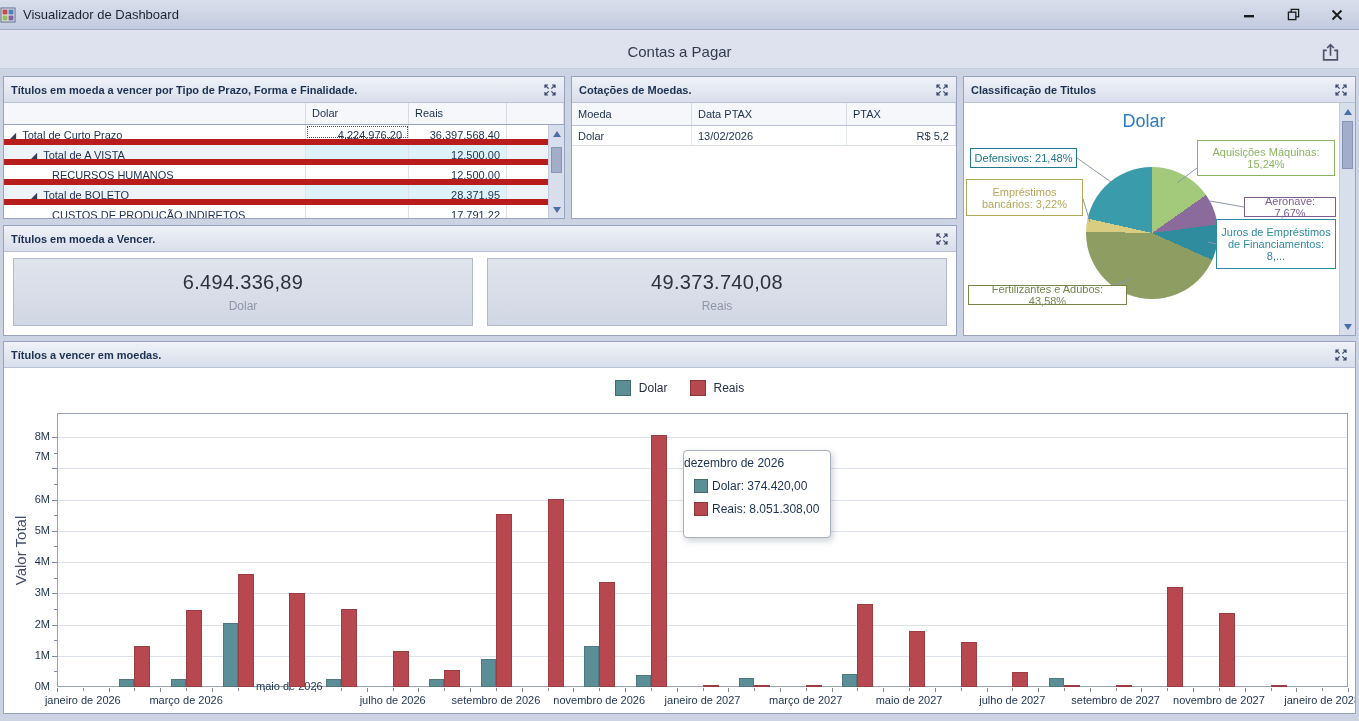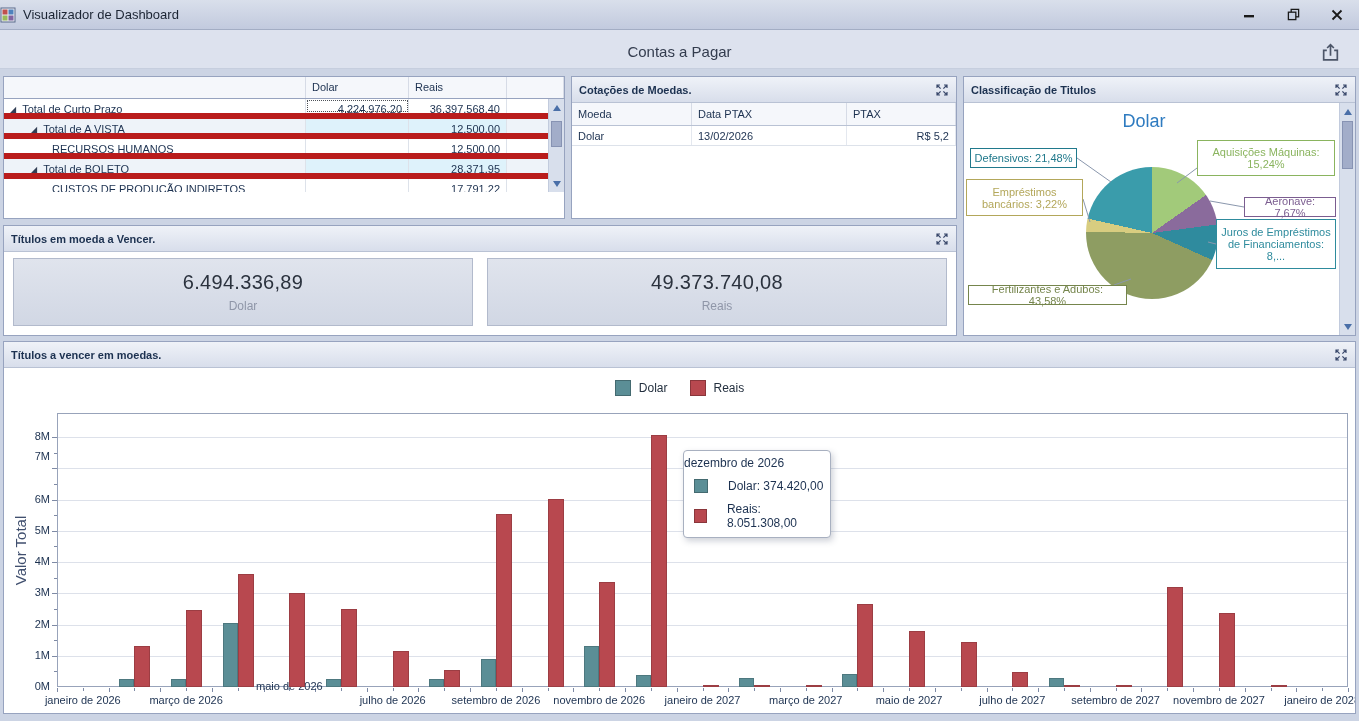--- a/index.html
+++ b/index.html
@@ -85,21 +85,21 @@
   .gridline{position:absolute;height:1px;background:#dde1ea}
   .ylab{position:absolute;width:44px;text-align:right;font-size:11px;color:#1c3150}
   .xlab{position:absolute;width:110px;text-align:center;font-size:11px;color:#1c3150;white-space:nowrap}
   .ytick{position:absolute;height:1px;background:#7e8aa5}
   .xtick{position:absolute;width:1px;background:#7e8aa5}
   .bar{position:absolute;box-shadow:inset 0 0 0 1px rgba(0,0,0,.15)}
   .ylabel-rot{position:absolute;left:-44px;top:174px;width:120px;text-align:center;font-size:15px;color:#41506f;transform:rotate(-90deg)}
   .tooltip{position:absolute;left:679px;top:82px;width:148px;height:88px;background:#fff;border:1px solid #a8b0c0;
     border-radius:4px;box-shadow:2px 3px 6px rgba(60,70,100,.25);z-index:5;font-size:12px;color:#1c3150}
   .tooltip .tt-title{text-align:left;margin-top:5px}
-  .tooltip .tt-line{display:flex;align-items:center;gap:20px;margin:9px 4px 0 10px}
+  .tooltip .tt-line{display:flex;align-items:center;gap:4px;margin:9px 4px 0 10px}
   .tt-swatch{width:14px;height:14px;display:inline-block;box-shadow:inset 0 0 0 1px rgba(0,0,0,.25)}
 </style>
 </head>
 <body>
 
 <div id="screen">
 
   <div class="titlebar">
     <svg width="16" height="16" viewBox="0 0 16 16">
       <rect x="1" y="1" width="14" height="14" fill="#e8eaf0" stroke="#5b6b8c"></rect>
@@ -132,20 +132,31 @@
   <div class="subheader"></div>
   <div class="page-title">Contas a Pagar</div>
   <div class="export-btn">
     <svg width="21" height="21" viewBox="0 0 20 20">
       <path d="M6.5 8 H3.5 V17 H16.5 V8 H13.5" fill="none" stroke="#4c5568" stroke-width="1.6"></path>
       <path d="M10 13 V3 M6.8 5.7 L10 2.5 L13.2 5.7" fill="none" stroke="#4c5568" stroke-width="1.6"></path>
     </svg>
   </div>
 
   <div class="panel" id="panelA">
+    <div class="phead">
+      <span class="ptitle">Títulos em moeda a vencer por Tipo de Prazo, Forma e Finalidade.</span>
+      <svg width="14" height="14" viewBox="0 0 14 14">
+        <g stroke="#39486b" stroke-width="1.2" fill="none">
+          <path d="M5.6 5.6 L2 2 M2 5 V2 H5"></path>
+            <path d="M8.4 5.6 L12 2 M9 2 H12 V5"></path>
+          <path d="M5.6 8.4 L2 12 M2 9 V12 H5"></path>
+            <path d="M8.4 8.4 L12 12 M9 12 H12 V9"></path>
+        </g>
+      </svg>
+    </div>
     <div class="pbody">
       <div class="tt-head">
         <div class="tt-hc"></div>
         <div class="tt-hc">Dolar</div>
         <div class="tt-hc">Reais</div>
         <div class="tt-hc"></div>
       </div>
       <div>
           <div class="tt-row">
             <div class="tt-c tt-name" style="padding-left: 6px;"><span class="tri">◢</span><span>Total de Curto Prazo</span></div>

